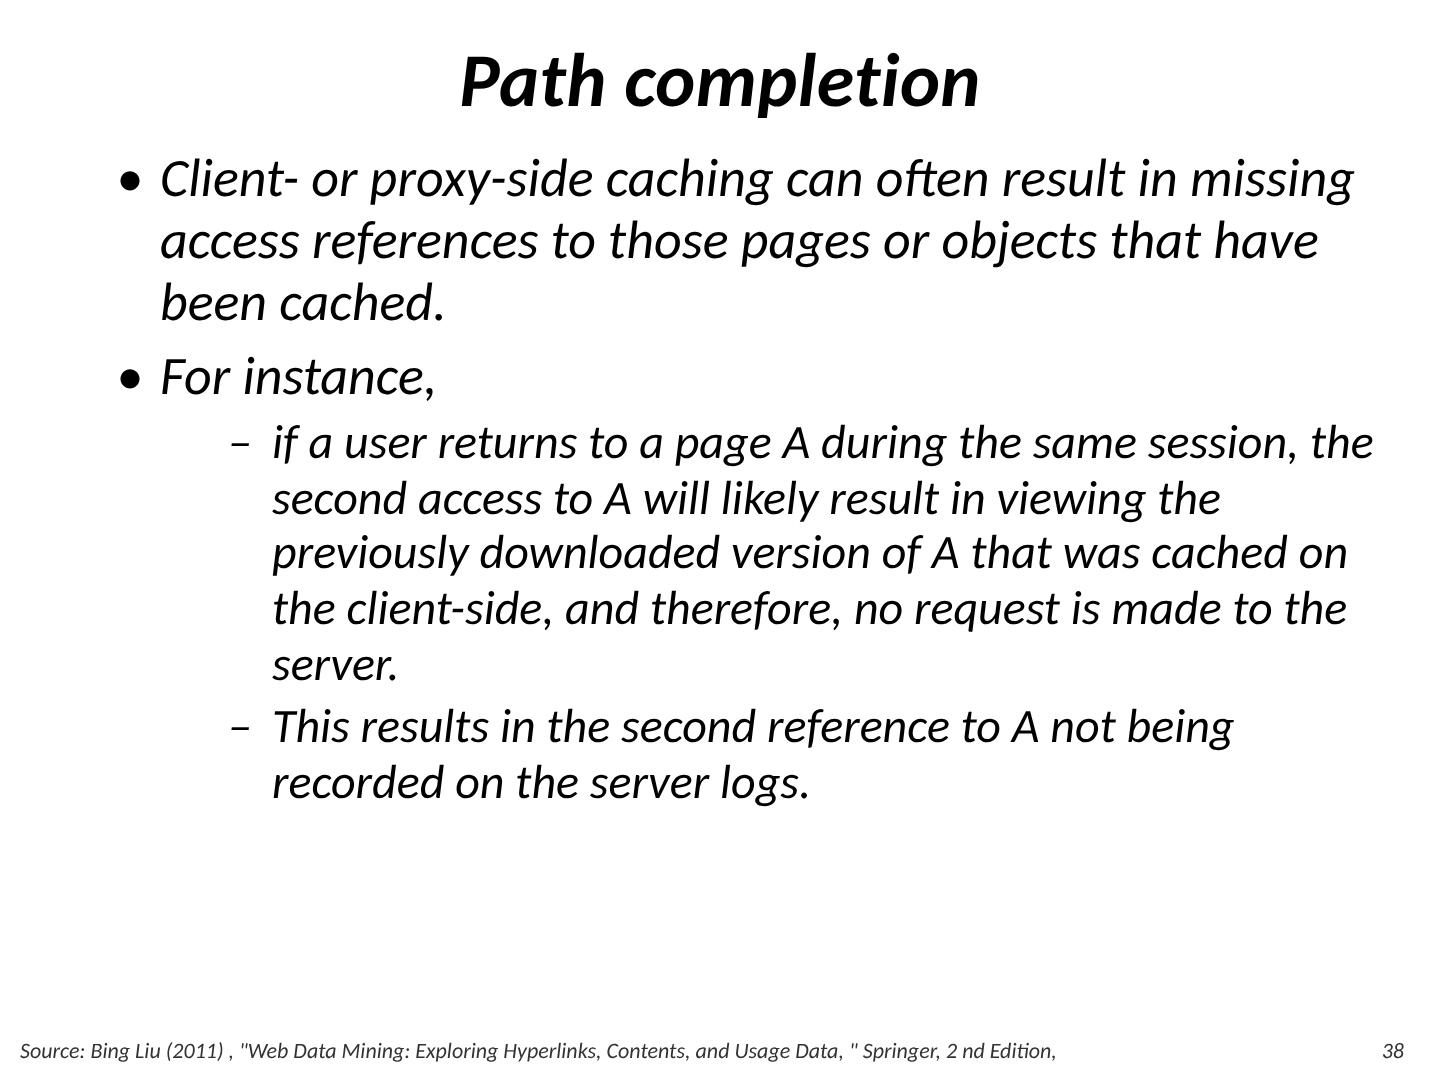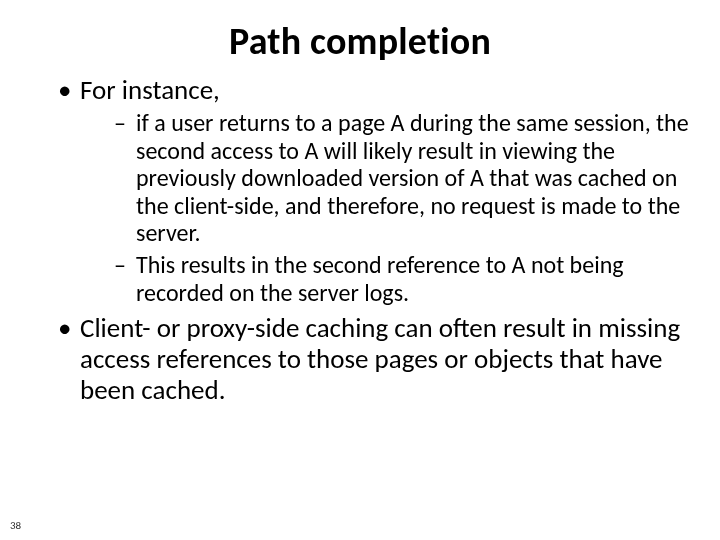--- a/index.html
+++ b/index.html
@@ -10,20 +10,21 @@
     background: #fff;
     font-family: Calibri, "Segoe UI", Arial, sans-serif;
     color: #000;
     overflow: hidden;
   }
   .slide {
     position: relative;
     width: 720px;
     height: 540px;
     box-sizing: border-box;
+    font-style: italic;
   }
   .title {
     text-align: center;
     font-weight: 700;
     font-size: 38px;
     padding-top: 18px;
     letter-spacing: 0.2px;
   }
   .body {
     padding: 10px 30px 0 30px;
@@ -83,33 +84,34 @@
 </head>
 <body>
 
 <div class="slide">
 
   <div class="title">Path completion</div>
 
   <div class="body">
     <ul class="level1">
       <li>
+        <span>Client- or proxy-side caching can often result in missing access references to those pages or objects that have been cached.</span>
+      </li>
+      <li>
         <span>For instance,</span>
         <ul class="level2">
           <li>
             <span>if a user returns to a page A during the same session, the second access to A will likely result in viewing the previously downloaded version of A that was cached on the client-side, and therefore, no request is made to the server.</span>
           </li>
           <li>
             <span>This results in the second reference to A not being recorded on the server logs.</span>
           </li>
         </ul>
       </li>
-      <li>
-        <span>Client- or proxy-side caching can often result in missing access references to those pages or objects that have been cached.</span>
-      </li>
     </ul>
   </div>
 
   <div class="footer">
+    <span class="source">Source: Bing Liu (2011) , "Web Data Mining: Exploring Hyperlinks, Contents, and Usage Data, " Springer, 2 nd Edition,</span>
     <span class="pagenum">38</span>
   </div>
 
 </div>
 
 </body></html>

